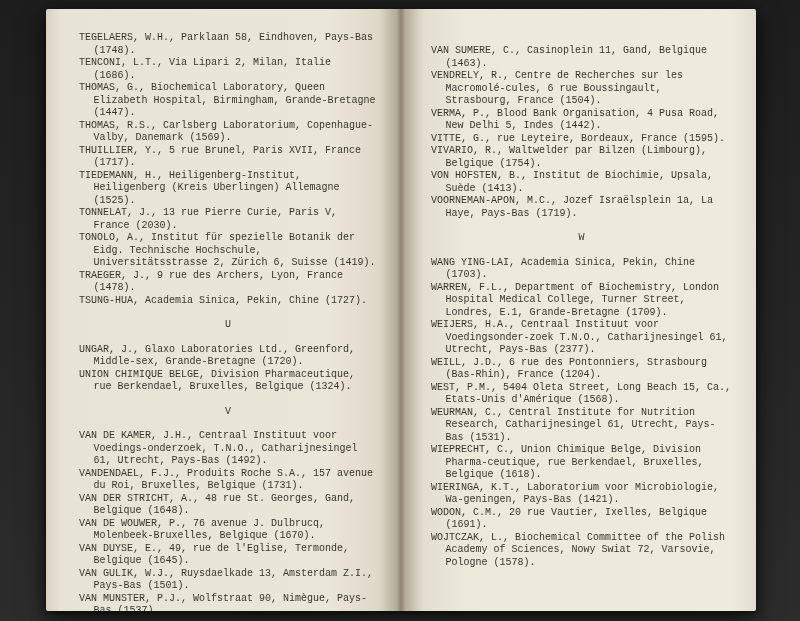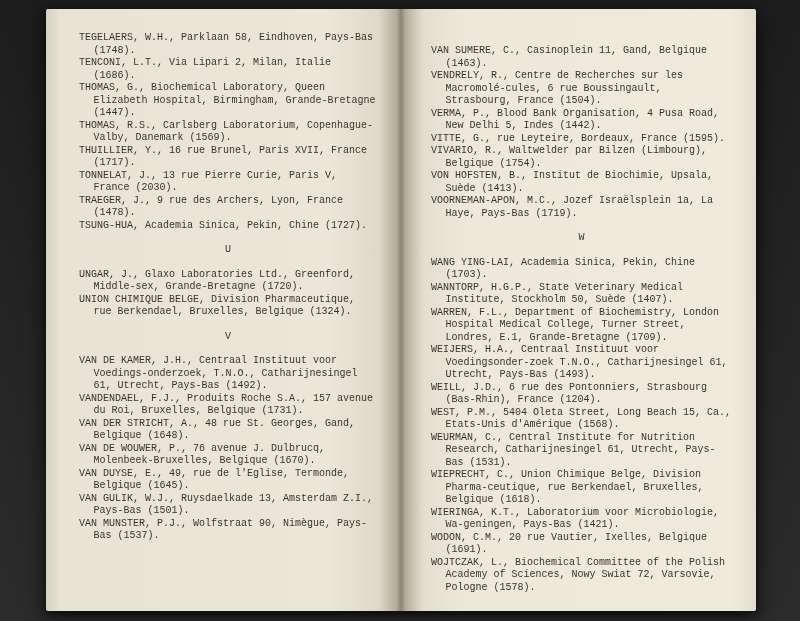--- a/index.html
+++ b/index.html
@@ -60,22 +60,24 @@
 </head>
 <body>
 
 <div class="book">
   <div class="page page-left">
     <div class="page-content" id="left-page-content">
         <p class="entry">TEGELAERS, W.H., Parklaan 58, Eindhoven, Pays-Bas (1748).</p>
         <p class="entry">TENCONI, L.T., Via Lipari 2, Milan, Italie (1686).</p>
         <p class="entry">THOMAS, G., Biochemical Laboratory, Queen Elizabeth Hospital, Birmingham, Grande-Bretagne (1447).</p>
         <p class="entry">THOMAS, R.S., Carlsberg Laboratorium, Copenhague-Valby, Danemark (1569).</p>
-        <p class="entry">THUILLIER, Y., 16 rue Brunel, Paris XVII, France (1717).</p>
+        <p class="entry">THUILLIER, Y., 5 rue Brunel, Paris XVII, France (1717).</p>
+        <p class="entry">TIEDEMANN, H., Heiligenberg-Institut, Heiligenberg (Kreis Uberlingen) Allemagne (1525).</p>
         <p class="entry">TONNELAT, J., 13 rue Pierre Curie, Paris V, France (2030).</p>
+        <p class="entry">TONOLO, A., Institut für spezielle Botanik der Eidg. Technische Hochschule, Universitätsstrasse 2, Zürich 6, Suisse (1419).</p>
         <p class="entry">TRAEGER, J., 9 rue des Archers, Lyon, France (1478).</p>
         <p class="entry">TSUNG-HUA, Academia Sinica, Pekin, Chine (1727).</p>
         <div class="section-header">U</div>
         <p class="entry">UNGAR, J., Glaxo Laboratories Ltd., Greenford, Middle-sex, Grande-Bretagne (1720).</p>
         <p class="entry">UNION CHIMIQUE BELGE, Division Pharmaceutique, rue Berkendael, Bruxelles, Belgique (1324).</p>
         <div class="section-header">V</div>
         <p class="entry">VAN DE KAMER, J.H., Centraal Instituut voor Voedings-onderzoek, T.N.O., Catharijnesingel 61, Utrecht, Pays-Bas (1492).</p>
         <p class="entry">VANDENDAEL, F.J., Produits Roche S.A., 157 avenue du Roi, Bruxelles, Belgique (1731).</p>
         <p class="entry">VAN DER STRICHT, A., 48 rue St. Georges, Gand, Belgique (1648).</p>
         <p class="entry">VAN DE WOUWER, P., 76 avenue J. Dulbrucq, Molenbeek-Bruxelles, Belgique (1670).</p>
@@ -88,23 +90,22 @@
     <div class="page-content" id="right-page-content">
         <p class="entry">VAN SUMERE, C., Casinoplein 11, Gand, Belgique (1463).</p>
         <p class="entry">VENDRELY, R., Centre de Recherches sur les Macromolé-cules, 6 rue Boussingault, Strasbourg, France (1504).</p>
         <p class="entry">VERMA, P., Blood Bank Organisation, 4 Pusa Road, New Delhi 5, Indes (1442).</p>
         <p class="entry">VITTE, G., rue Leyteire, Bordeaux, France (1595).</p>
         <p class="entry">VIVARIO, R., Waltwelder par Bilzen (Limbourg), Belgique (1754).</p>
         <p class="entry">VON HOFSTEN, B., Institut de Biochimie, Upsala, Suède (1413).</p>
         <p class="entry">VOORNEMAN-APON, M.C., Jozef Israëlsplein 1a, La Haye, Pays-Bas (1719).</p>
         <div class="section-header">W</div>
         <p class="entry">WANG YING-LAI, Academia Sinica, Pekin, Chine (1703).</p>
-        <p class="entry">WANNTORP, H.G.P., State Veterinary Medical Institute, Stockholm 50, Suède (1407).</p>
         <p class="entry">WARREN, F.L., Department of Biochemistry, London Hospital Medical College, Turner Street, Londres, E.1, Grande-Bretagne (1709).</p>
-        <p class="entry">WEIJERS, H.A., Centraal Instituut voor Voedingsonder-zoek T.N.O., Catharijnesingel 61, Utrecht, Pays-Bas (1493).</p>
+        <p class="entry">WEIJERS, H.A., Centraal Instituut voor Voedingsonder-zoek T.N.O., Catharijnesingel 61, Utrecht, Pays-Bas (2377).</p>
         <p class="entry">WEILL, J.D., 6 rue des Pontonniers, Strasbourg (Bas-Rhin), France (1204).</p>
         <p class="entry">WEST, P.M., 5404 Oleta Street, Long Beach 15, Ca., Etats-Unis d'Amérique (1568).</p>
         <p class="entry">WEURMAN, C., Central Institute for Nutrition Research, Catharijnesingel 61, Utrecht, Pays-Bas (1531).</p>
         <p class="entry">WIEPRECHT, C., Union Chimique Belge, Division Pharma-ceutique, rue Berkendael, Bruxelles, Belgique (1618).</p>
         <p class="entry">WIERINGA, K.T., Laboratorium voor Microbiologie, Wa-geningen, Pays-Bas (1421).</p>
         <p class="entry">WODON, C.M., 20 rue Vautier, Ixelles, Belgique (1691).</p>
         <p class="entry">WOJTCZAK, L., Biochemical Committee of the Polish Academy of Sciences, Nowy Swiat 72, Varsovie, Pologne (1578).</p>
       </div>
   </div>
   <div class="gutter-shadow"></div>

